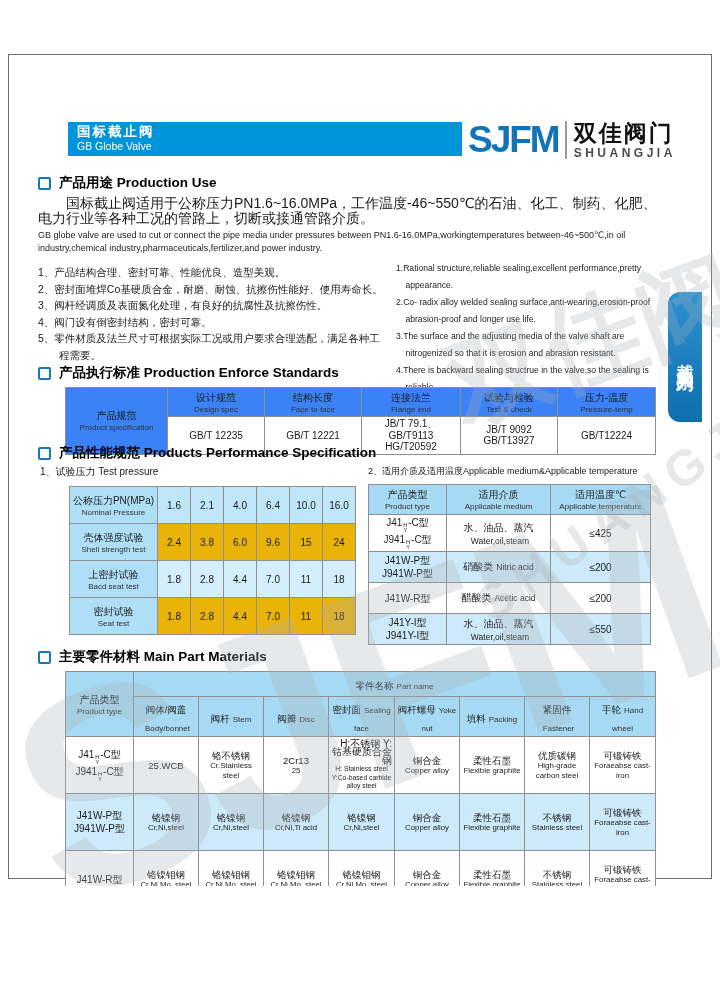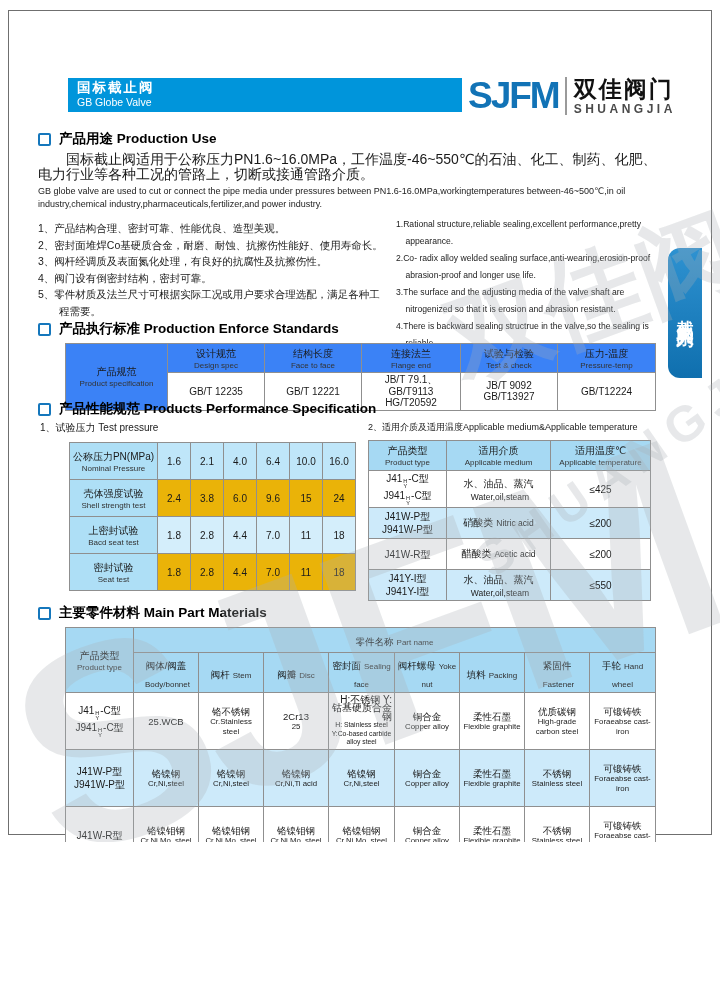--- a/index.html
+++ b/index.html
@@ -1,17 +1,17 @@
 <!DOCTYPE html>
 <html><head>
 <meta charset="utf-8">
 <style>
   html,body{margin:0;padding:0;background:#fff;}
   body{font-family:"Liberation Sans","DejaVu Sans",sans-serif;color:#1a1a1a;}
-  .page{position:relative;width:720px;height:842px;background:#fff;overflow:hidden;}
+  .page{position:relative;width:720px;height:842px;background:#fff;overflow:hidden;margin-top:44px;}
   .frame{position:absolute;left:8px;top:10px;right:8px;bottom:7px;border:1px solid #6f6f6f;z-index:0;}
 
   
   .title-bar{position:absolute;left:68px;top:78px;width:394px;height:34px;background:#0095db;z-index:2;padding:2px 0 0 9px;box-sizing:border-box;}
   .tb-cn{color:#fff;font-size:13.5px;font-weight:bold;letter-spacing:2px;line-height:16px;}
   .tb-en{color:#fff;font-size:10.5px;line-height:13px;}
   .logo{position:absolute;left:468px;top:74px;height:44px;display:flex;align-items:center;z-index:2;}
   .logo-mark{font-size:37px;font-weight:900;color:#1273b6;letter-spacing:-2px;line-height:40px;}
   .logo-div{width:2px;height:38px;background:#9a9a9a;margin:0 7px 0 6px;}
   .logo-names{display:flex;flex-direction:column;justify-content:center;}

